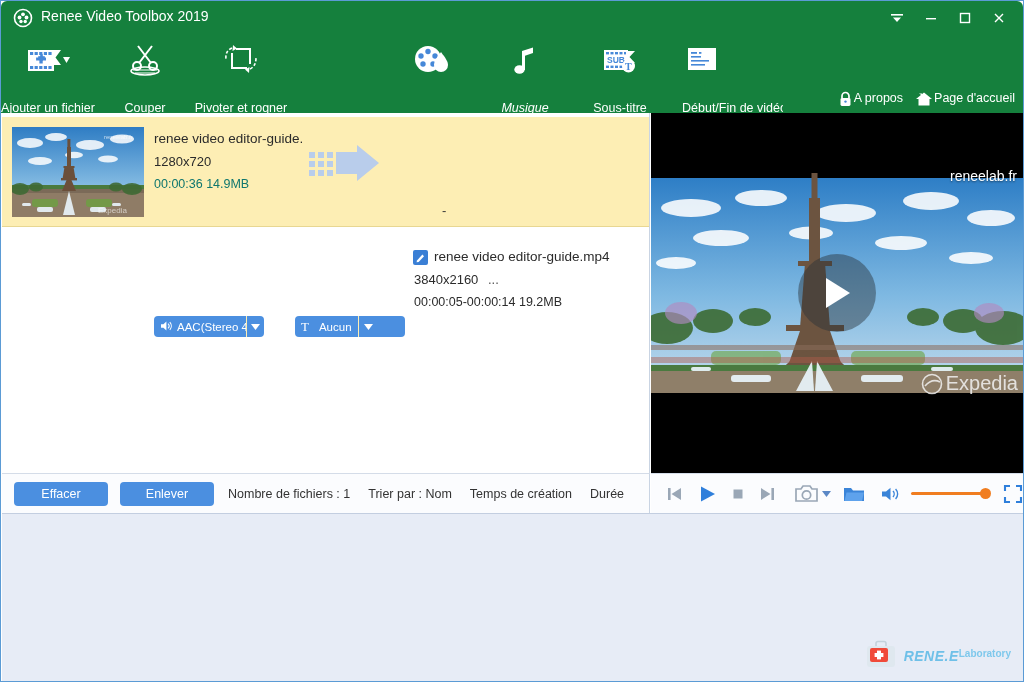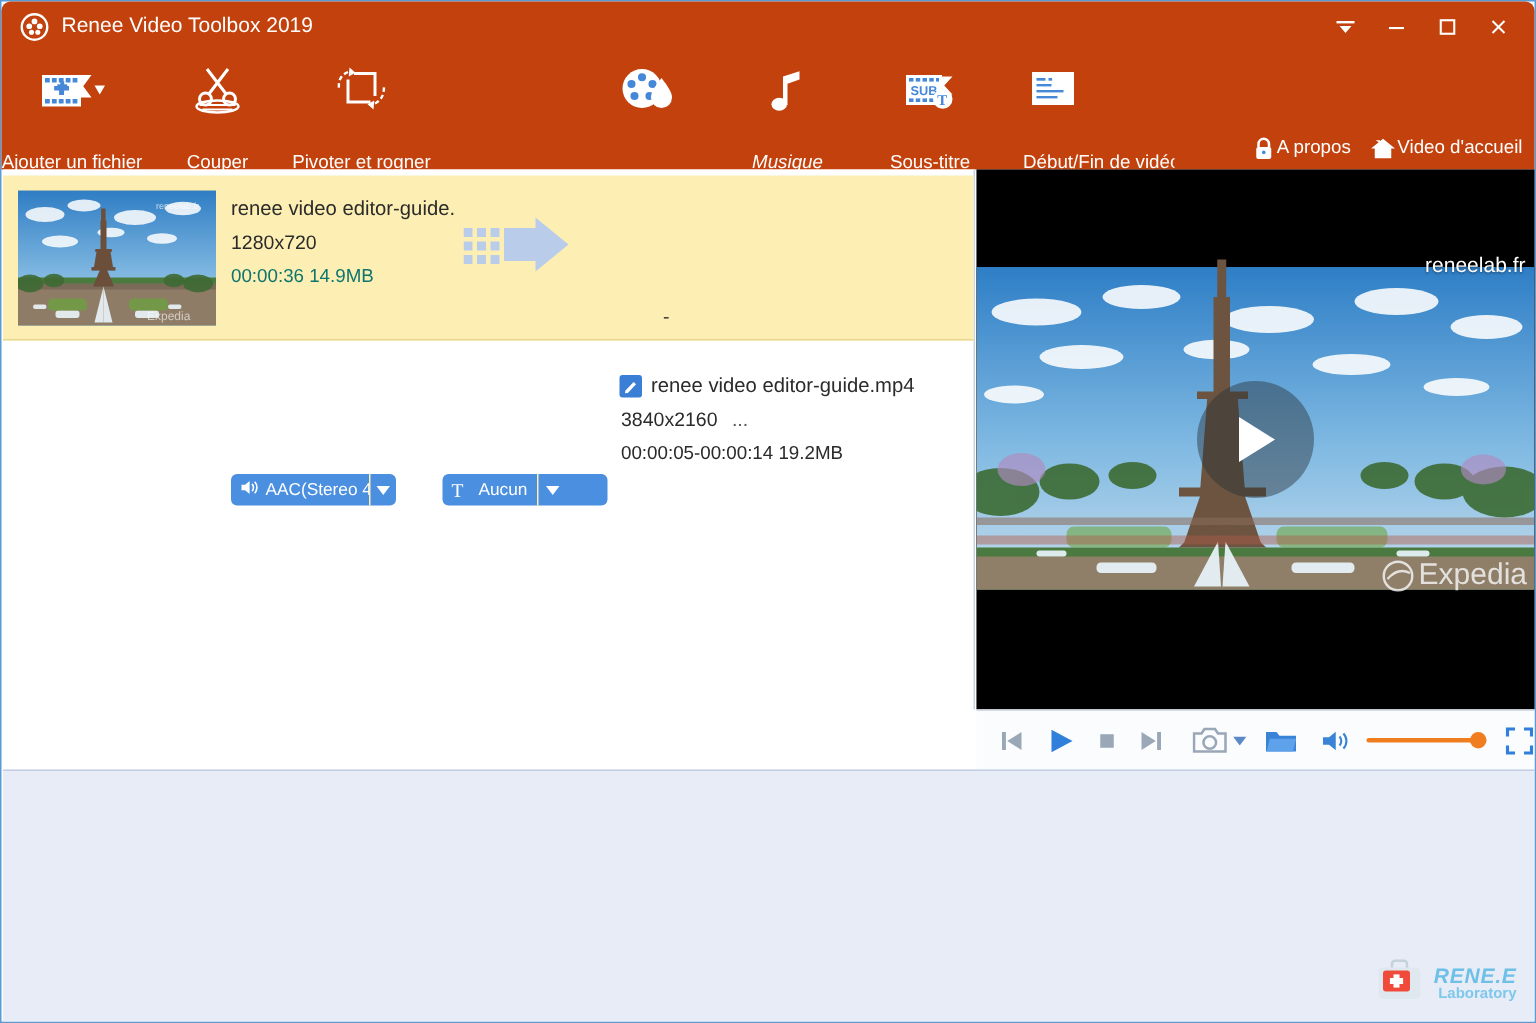--- a/index.html
+++ b/index.html
@@ -13,21 +13,21 @@
     position: relative;
     width: 1024px; height: 682px;
     background: #ffffff;
     border: 1px solid #5b9bd5;
   }
 
   
   .topband {
     position: absolute; left: 0; top: 0;
     width: 1022px; height: 112px;
-    background: #c2410c;
+    background: #15803d;
     border-top-left-radius: 6px;
     border-top-right-radius: 6px;
   }
   .title-row {
     position: absolute; left: 0; top: 0; width: 100%; height: 34px;
   }
   .app-logo {
     position: absolute; left: 12px; top: 7px;
     width: 20px; height: 20px;
   }
@@ -219,21 +219,21 @@
     position: absolute; left: 1px; top: 512px;
     width: 1021px; height: 168px;
     background: #e7ecf6;
     border-top: 1px solid #c3cee0;
   }
 
   .logo-badge {
     position: absolute; right: 12px; bottom: 8px;
     display: flex; align-items: center; gap: 5px;
   }
-  .logo-txt { display: flex; flex-direction: column; line-height: 1.05; }
+  .logo-txt { display: flex; flex-direction: row; line-height: 1.05; }
   .logo-main {
     font-size: 14px; font-weight: bold; font-style: italic;
     color: #6fc0e8; letter-spacing: .5px;
   }
   .logo-sub { font-size: 10px; color: #7ec8ec; font-weight: bold; text-align: right; }
 </style>
 </head>
 <body>
 
 <div id="app">
@@ -413,21 +413,21 @@
           </span>
           <span>A propos</span>
         </div>
         <div class="corner-link">
           <span>
             <svg width="18" height="16" viewBox="0 0 18 16">
               <path d="M9 1.5 L17 8 L14.5 8 L14.5 14.5 L3.5 14.5 L3.5 8 L1 8 Z" fill="#fff"></path>
               <path d="M4 2.5 L7 2.5 L7 4.4" fill="#fff"></path>
             </svg>
           </span>
-          <span>Video d'accueil</span>
+          <span>Page d'accueil</span>
         </div>
       </div>
     </div>
   </div>
 
   <div class="filelist">
     <div class="file-row">
       <div class="thumb">
         <svg width="132" height="90" viewBox="0 0 132 90">
           <defs>
@@ -541,20 +541,28 @@
             <rect x="9" y="27" width="6" height="6"></rect>
           <rect x="18" y="27" width="6" height="6"></rect>
         </g>
         <path d="M27 9 L48 9 L48 2 L70 20 L48 38 L48 31 L27 31 Z" fill="#b9cdeb"></path>
       </svg>
     </div>
 
     <div class="dash-mark" style="top:90px;">-</div>
   </div>
 
+  <div class="list-bar">
+    <button class="btn-blue" style="width:94px;height:24px;margin-left:12px;">Effacer</button>
+    <button class="btn-blue" style="width:94px;height:24px;margin-left:12px;">Enlever</button>
+    <span class="lb-txt" style="margin-left:14px;">Nombre de fichiers : 1</span>
+    <span class="lb-txt" style="margin-left:18px;">Trier par : Nom</span>
+    <span class="lb-txt" style="margin-left:18px;">Temps de création</span>
+    <span class="lb-txt" style="margin-left:18px;">Durée</span>
+  </div>
 
   <div class="preview">
     <svg class="pv-video" viewBox="0 0 372 360" preserveAspectRatio="none">
       <rect width="372" height="360" fill="#000"></rect>
       <defs>
         <linearGradient id="sky2" x1="0" y1="0" x2="0" y2="1">
           <stop offset="0%" stop-color="#2e7ec6"></stop>
           <stop offset="55%" stop-color="#7fb9e2"></stop>
           <stop offset="100%" stop-color="#c6dded"></stop>
         </linearGradient>

